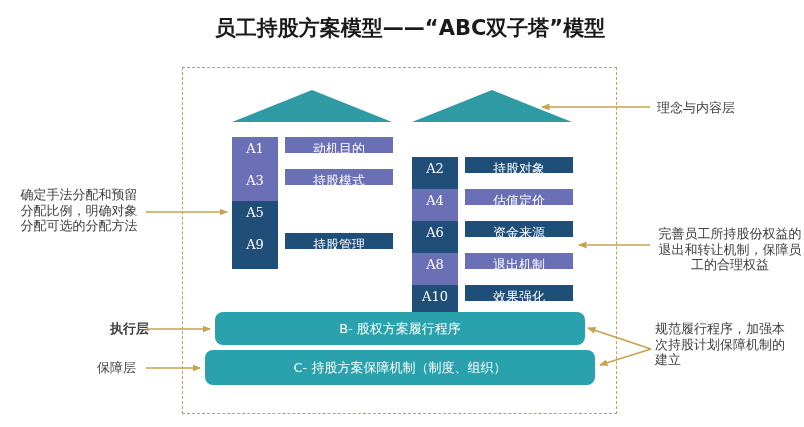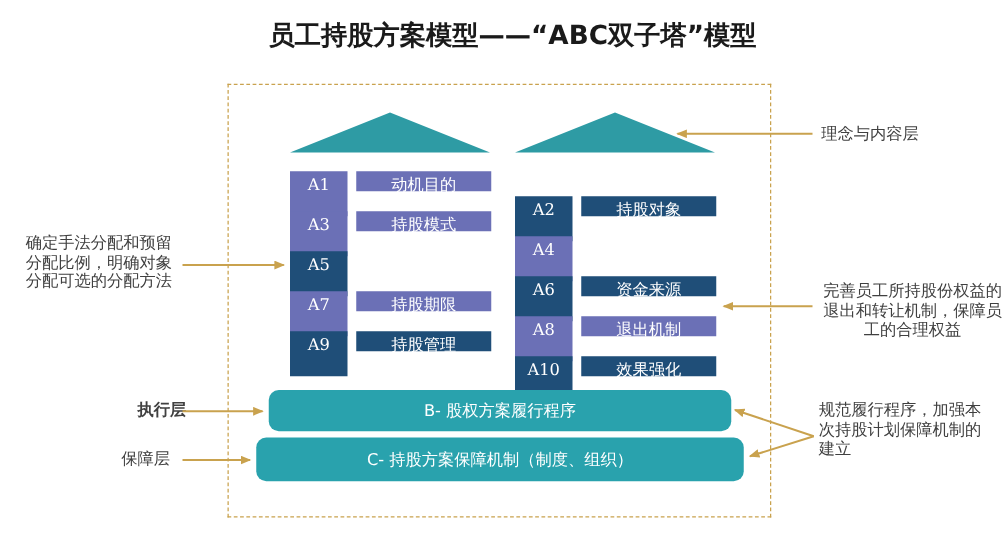--- a/index.html
+++ b/index.html
@@ -86,36 +86,33 @@
       <div class="labelbox purple">动机目的</div>
     </div>
     <div class="row">
       <div class="numbox purple">A3</div>
       <div class="labelbox purple">持股模式</div>
     </div>
     <div class="row">
       <div class="numbox navy">A5</div>
     </div>
     <div class="row">
-      <div class="numbox purple">A7</div>
-      <div class="labelbox purple">持股期限</div>
-    </div>
-    <div class="row">
       <div class="numbox navy">A9</div>
       <div class="labelbox navy">持股管理</div>
     </div>
   </div>
 
   <div class="tower tower-right">
     <div class="row">
       <div class="numbox navy">A2</div>
       <div class="labelbox navy">持股对象</div>
     </div>
     <div class="row">
       <div class="numbox purple">A4</div>
+      <div class="labelbox purple">估值定价</div>
     </div>
     <div class="row">
       <div class="numbox navy">A6</div>
       <div class="labelbox navy">资金来源</div>
     </div>
     <div class="row">
       <div class="numbox purple">A8</div>
       <div class="labelbox purple">退出机制</div>
     </div>
     <div class="row">

